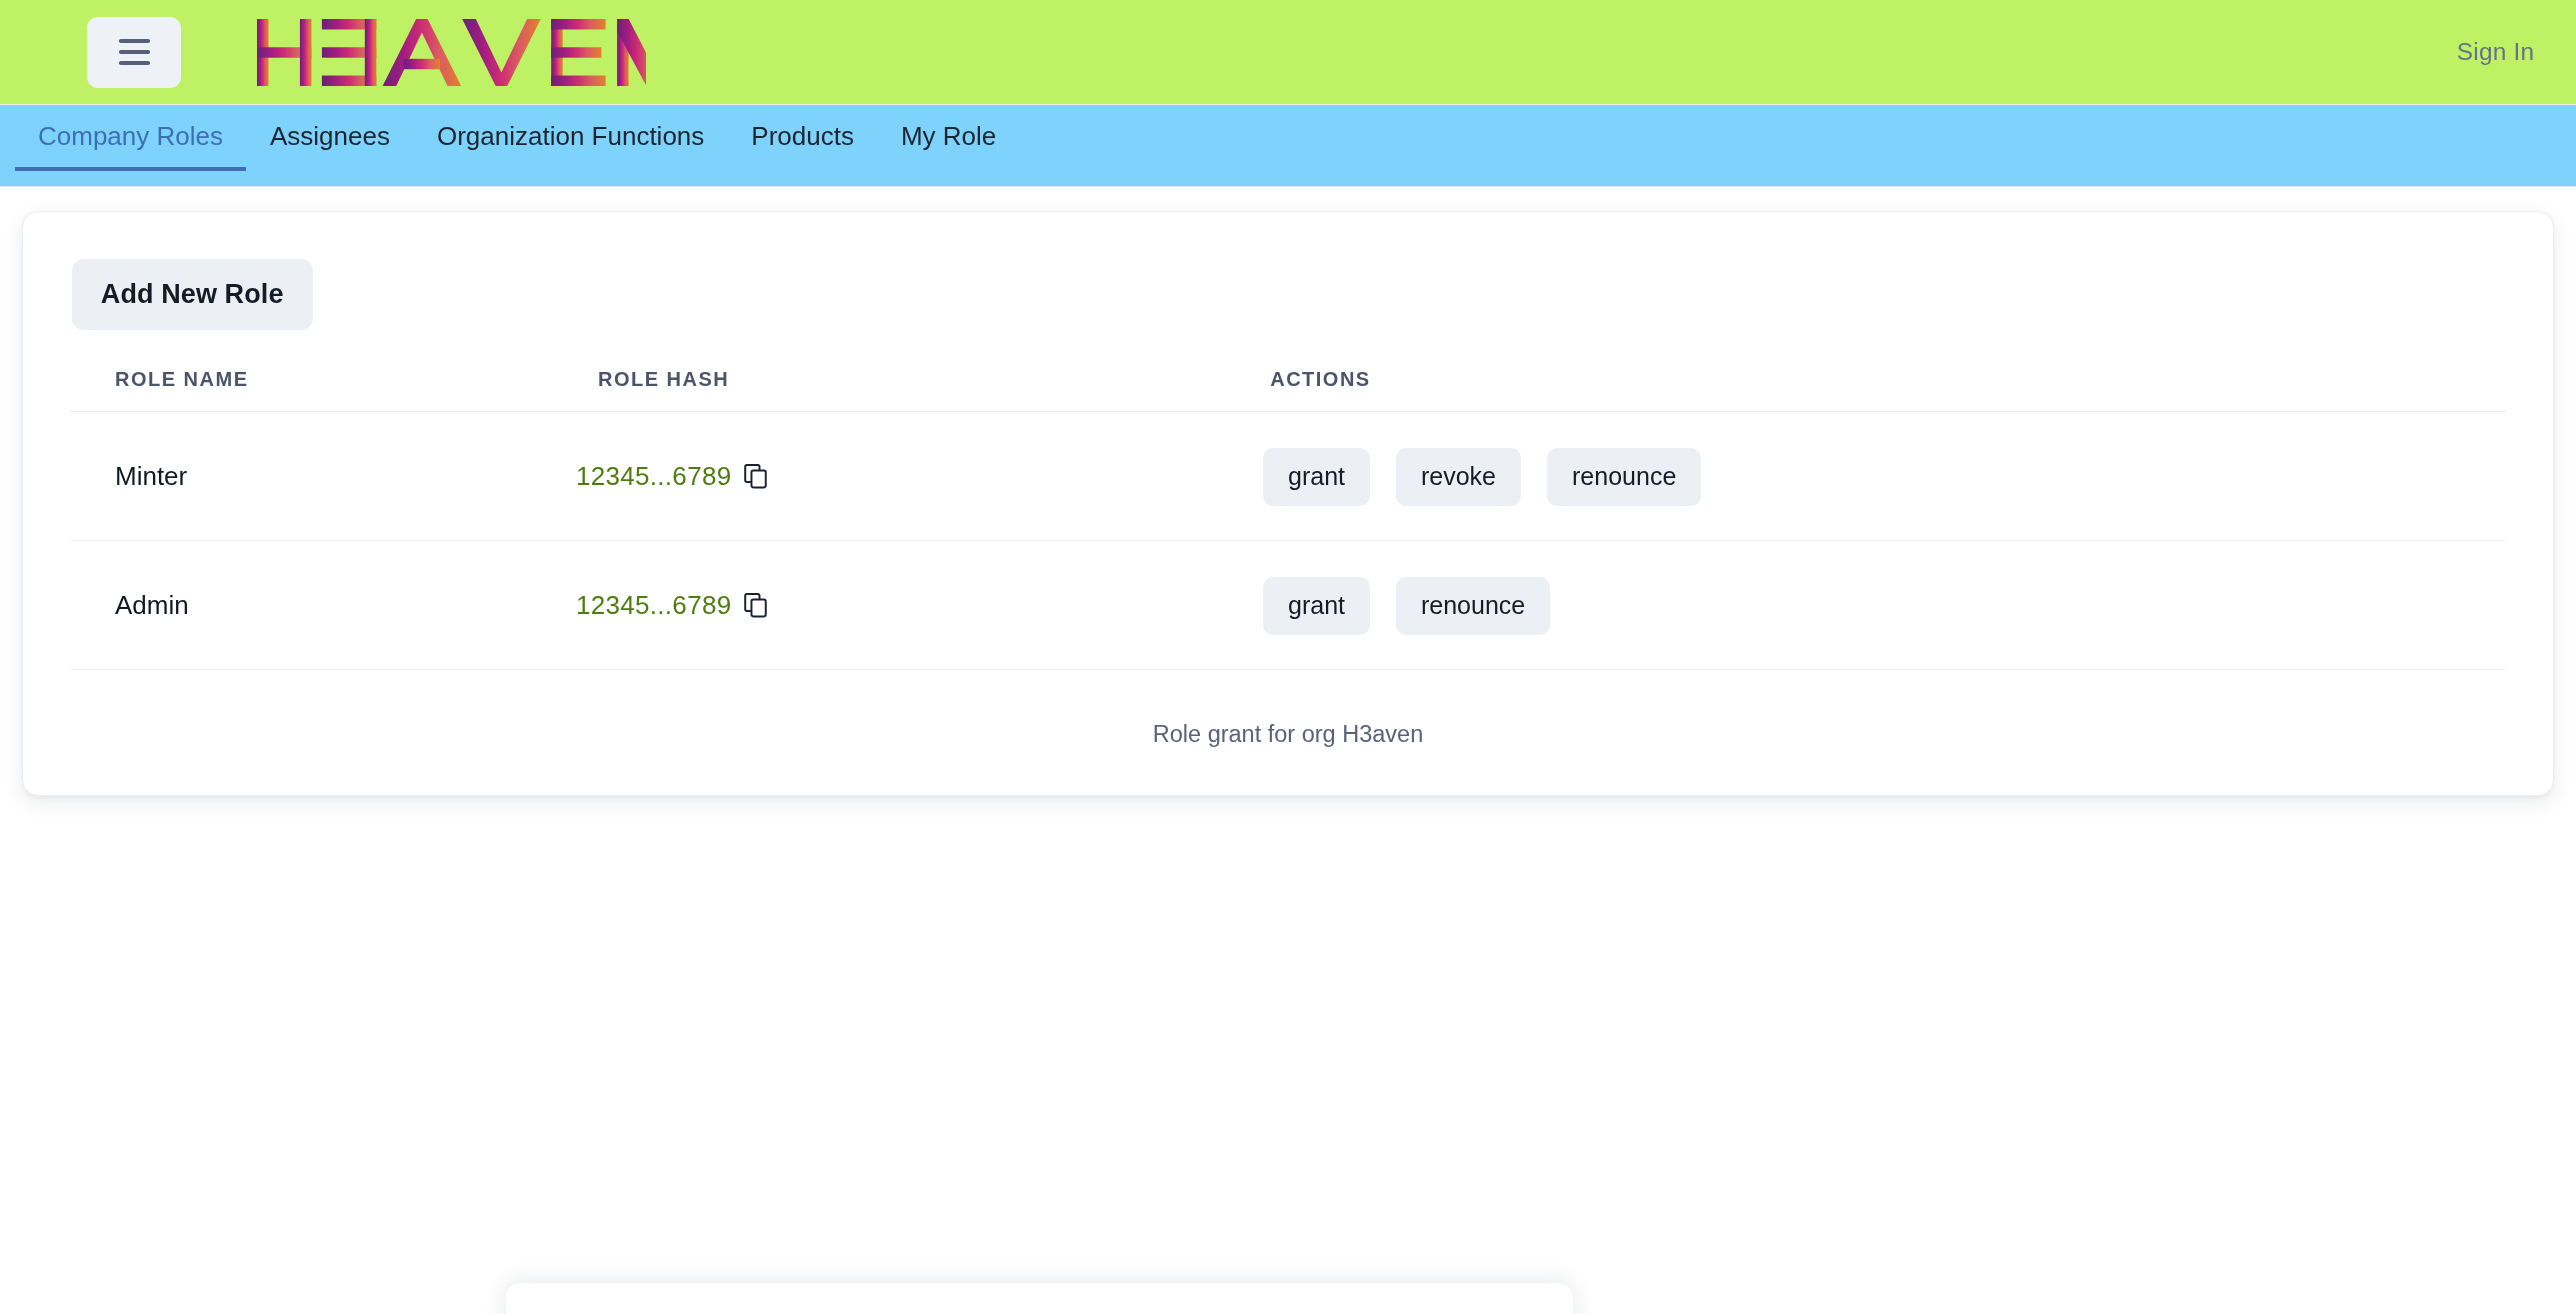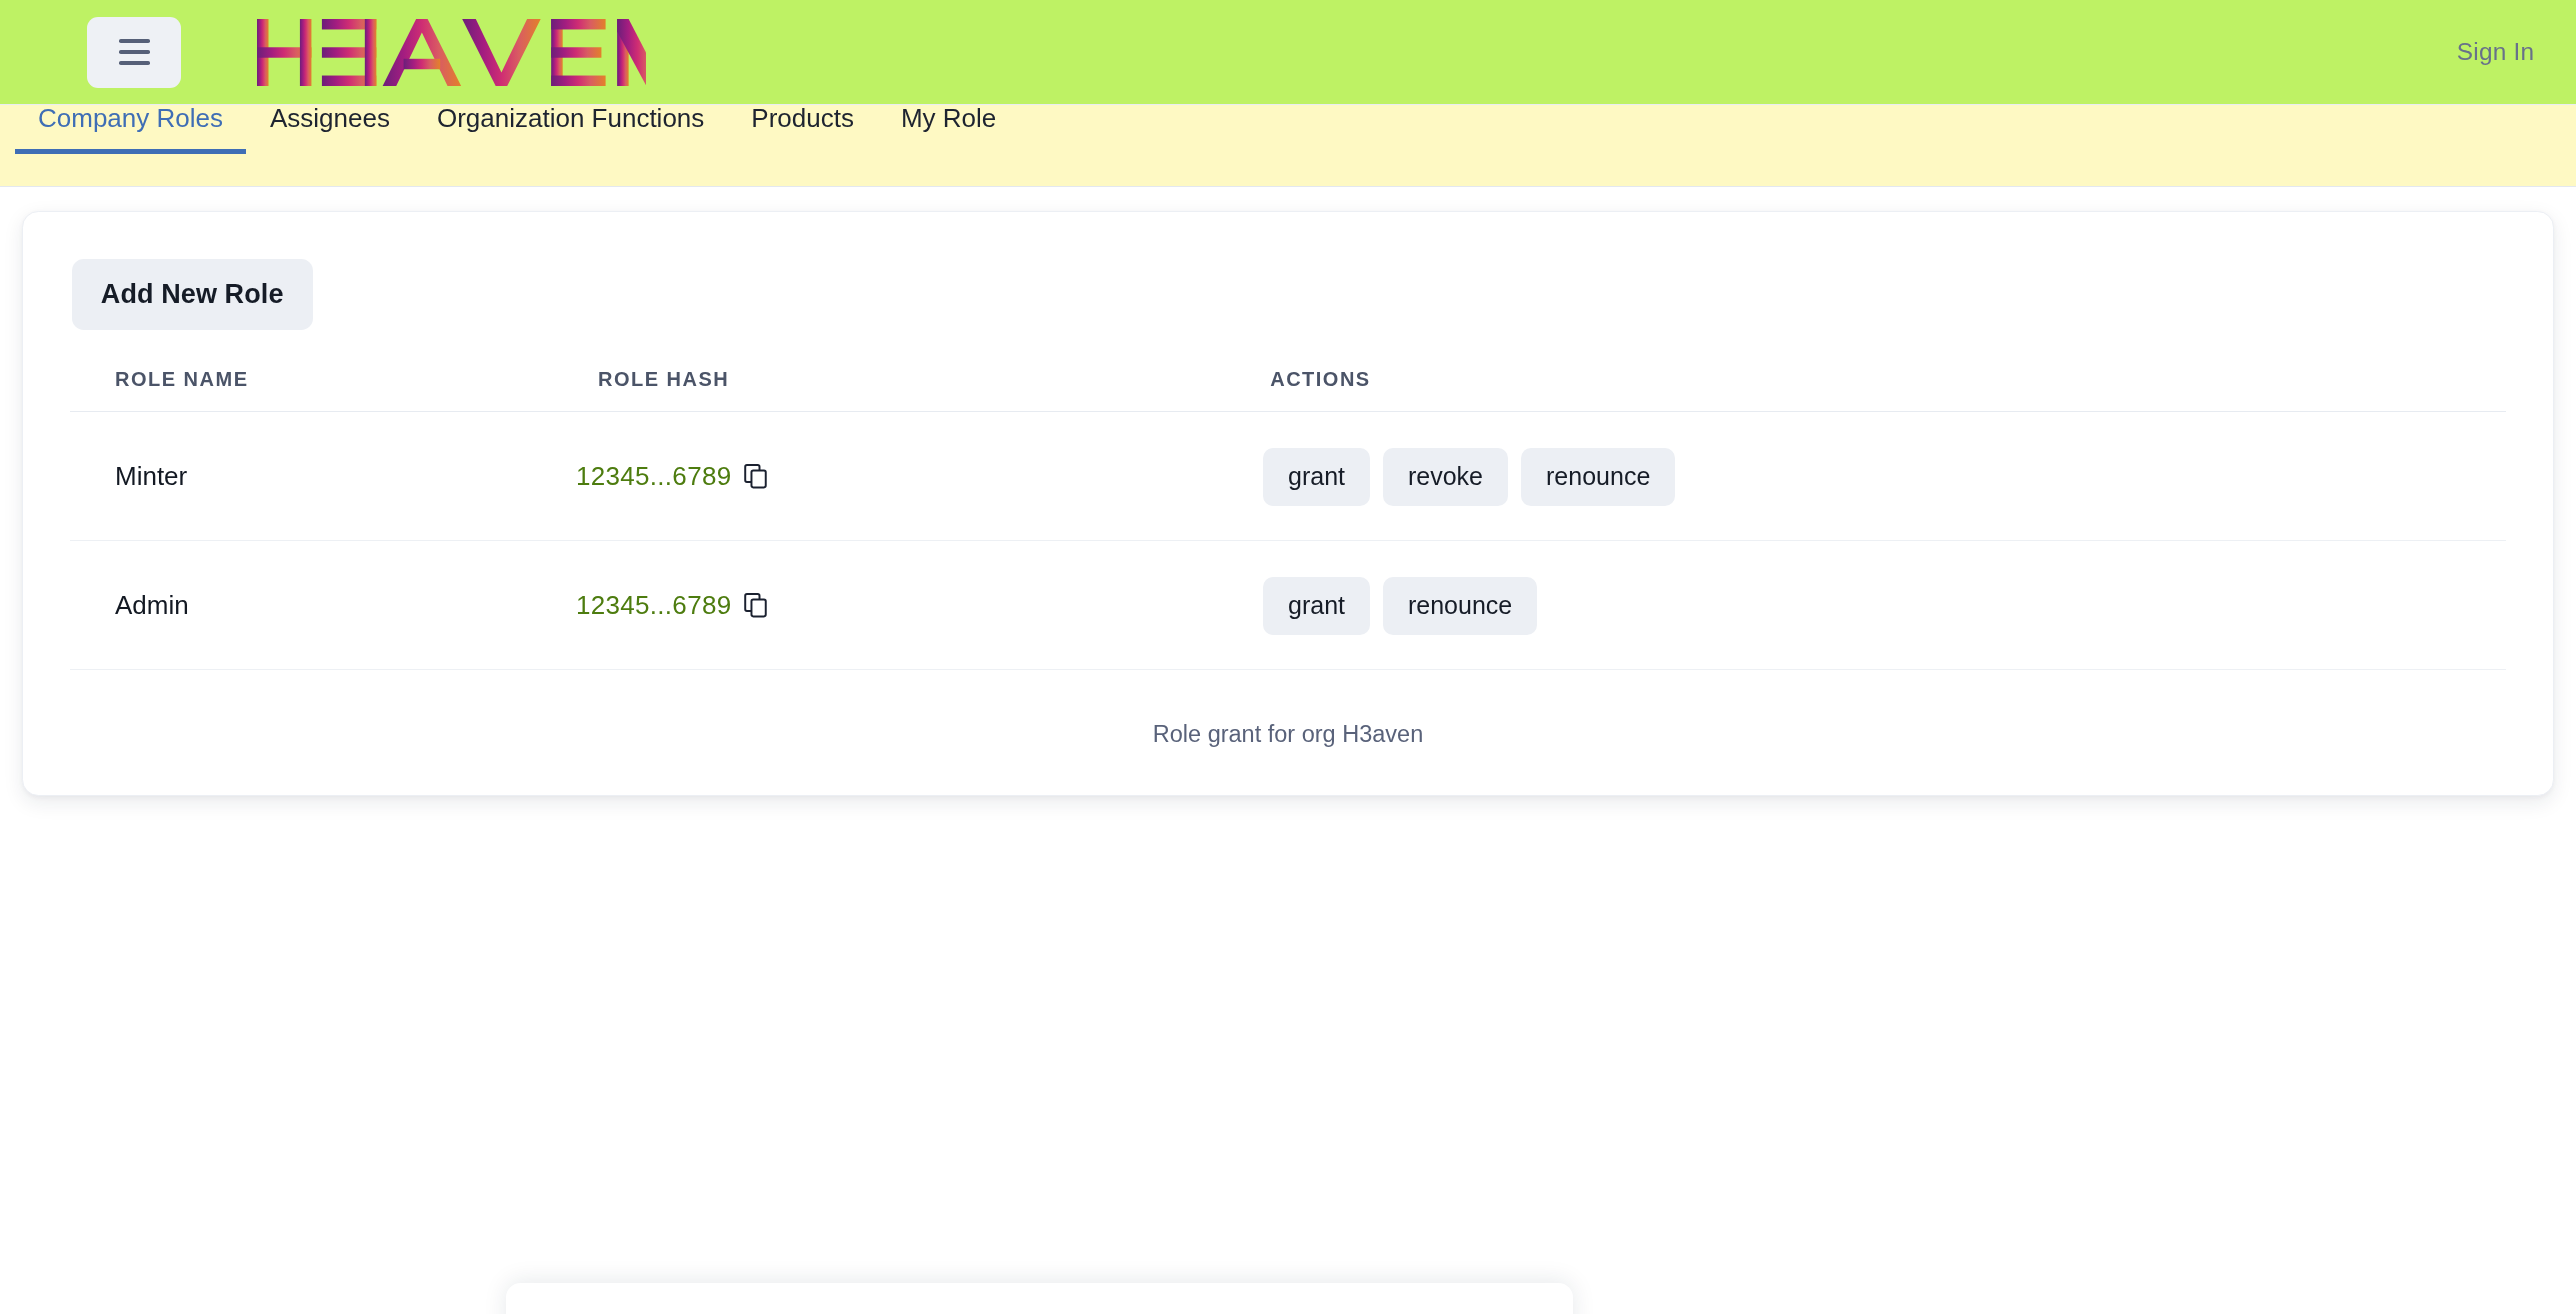--- a/index.html
+++ b/index.html
@@ -66,24 +66,24 @@
     letter-spacing: 0.2px;
     cursor: pointer;
     white-space: nowrap;
     padding-right: 1.8px;
   }
 
   
   .tabs {
     height: 82px;
     display: flex;
-    align-items: flex-start;
+    align-items: center;
     padding: 0 0 0 14.5px;
     border-bottom: 1.8px solid #e3e8ef;
-    background: #fef9c3;
+    background: #7dd3fc;
   }
   .tab {
     position: relative;
     font-size: 26px;
     color: #1e2430;
     padding: 0 23.5px 20px 23.5px;
     cursor: pointer;
     white-space: nowrap;
     background: none;
     border: none;
@@ -180,21 +180,21 @@
     width: 23.5px;
     height: 25px;
     cursor: pointer;
     flex: 0 0 auto;
   }
 
   .actions-cell { padding-left: 7.2px; }
   .actions-wrap {
     display: flex;
     align-items: center;
-    gap: 13px;
+    gap: 26px;
   }
   .action-btn {
     background: #eceff4;
     border: none;
     border-radius: 10px;
     font-family: inherit;
     font-size: 25px;
     color: #161c27;
     padding: 15.4px 25px;
     cursor: pointer;

